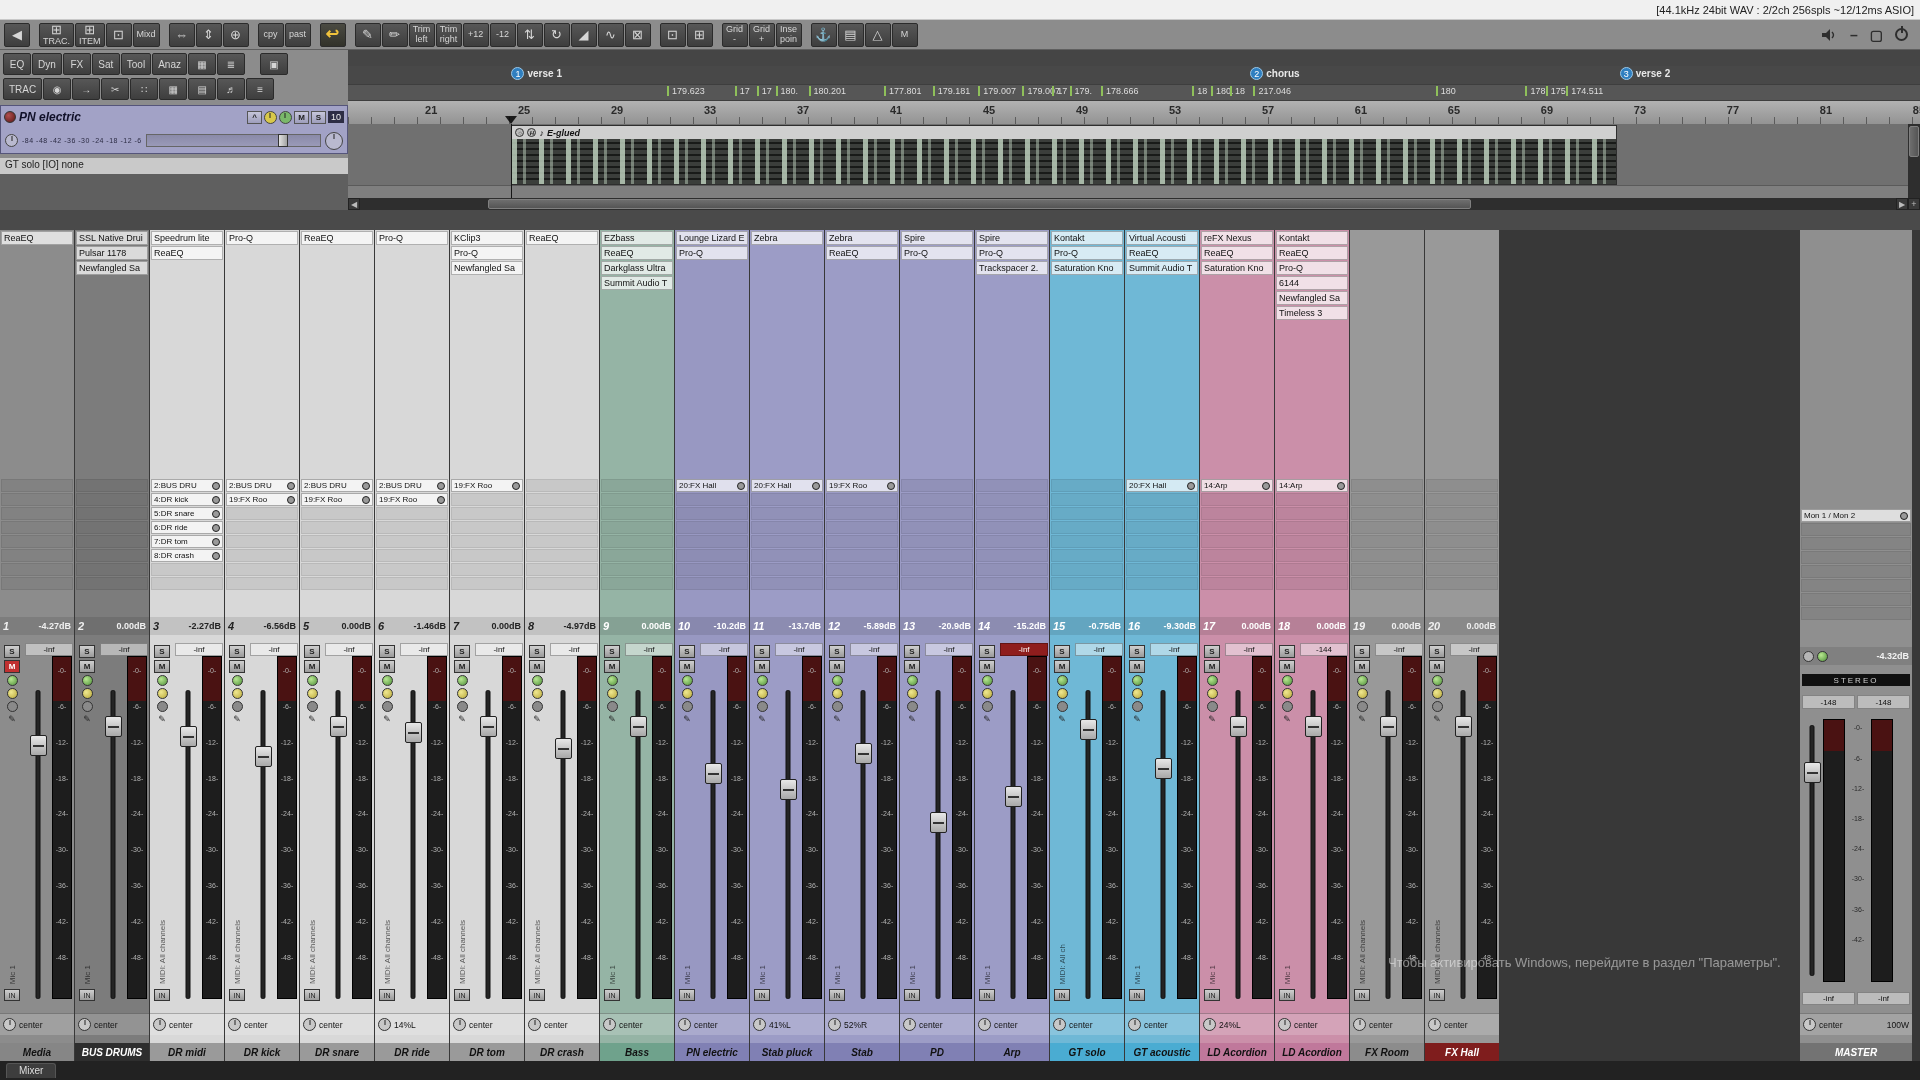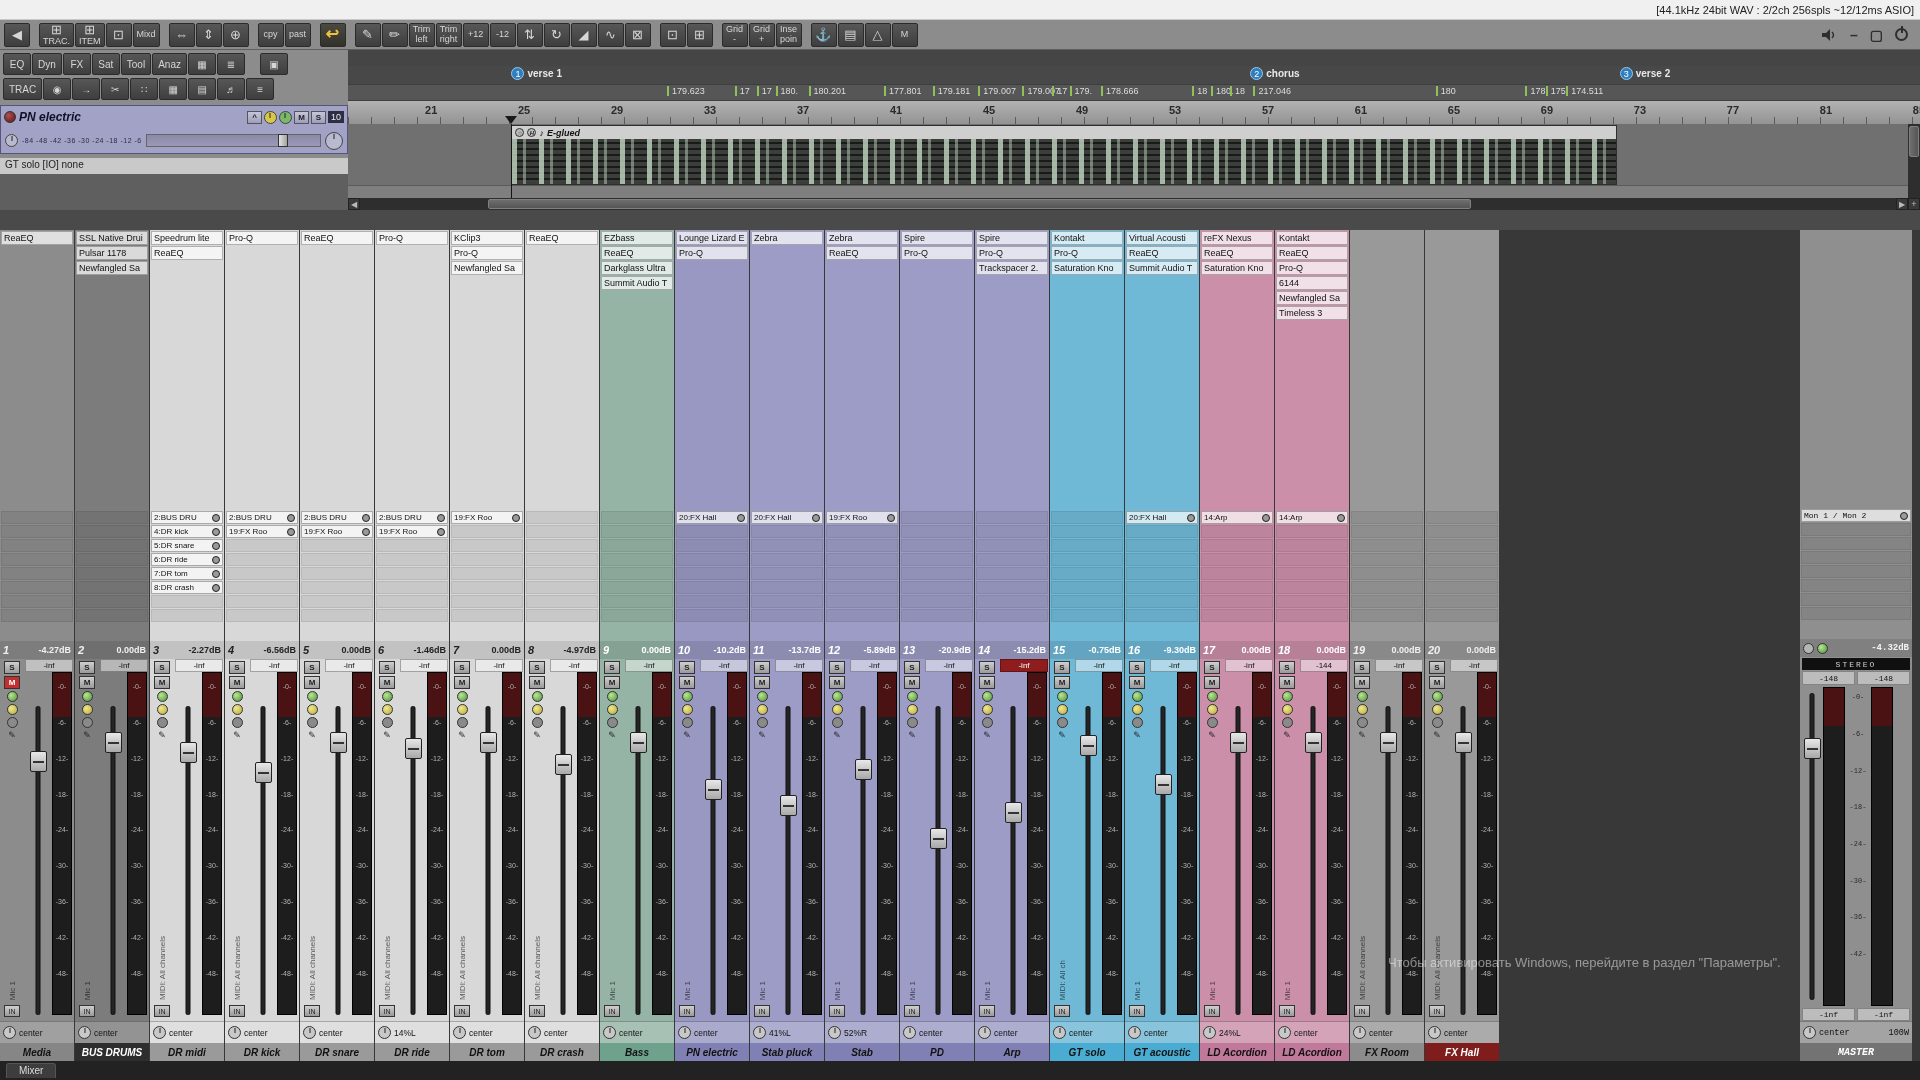--- a/index.html
+++ b/index.html
@@ -81,21 +81,21 @@
 .hs-handle { position:absolute; left:9%; width:63%; top:1px; bottom:1px; background:linear-gradient(#6e6e6e,#555); border:1px solid #808080; border-radius:2px; }
 .hs-btn { position:absolute; top:0; width:12px; height:12px; color:#bbb; font-size:8px; display:flex; align-items:center; justify-content:center; background:#3a3a3a; border:1px solid #222; }
 .hs-btn.left { left:0; } .hs-btn.right { right:0; }
 .vscroll { position:absolute; right:0; top:0; bottom:12px; width:12px; background:#2e2e2e; }
 .vs-handle { position:absolute; top:2px; height:42%; left:1px; right:1px; background:linear-gradient(90deg,#6e6e6e,#555); border:1px solid #808080; border-radius:2px; }
 .zoom-corner { position:absolute; right:0; bottom:0; width:12px; height:12px; background:#3a3a3a; border:1px solid #222; color:#bbb; font-size:9px; display:flex; align-items:center; justify-content:center; }
 
 
 .mixer { position:absolute; left:0; top:230px; width:1920px; height:831px; background:#383838; display:flex; overflow:hidden; }
 .strips { display:flex; gap:1px; flex:0 0 auto; }
-.strip { width:74px; display:flex; flex-direction:column; position:relative; font-size:9px; }
+.strip { width:74px; display:flex; flex-direction:column; position:relative; font-size:9px;gap:8px; }
 .fx-list { display:flex; flex-direction:column; gap:1px; padding:1px; }
 .fx-row { height:14px; background:rgba(255,255,255,0.72); color:#111; font-size:9px; line-height:13px; padding:0 2px; white-space:nowrap; overflow:hidden; border:1px solid rgba(0,0,0,0.28); }
 .spacer { flex:1; }
 .sends { height:130px; display:flex; flex-direction:column; gap:1px; padding:0 1px; flex:0 0 auto; }
 .send-row { height:13px; background:rgba(255,255,255,0.7); border:1px solid rgba(0,0,0,0.3); display:flex; align-items:center; padding:0 2px; color:#111; font-size:8px; white-space:nowrap; overflow:hidden; flex:0 0 auto; }
 .send-knob { margin-left:auto; width:8px; height:8px; border-radius:50%; border:1px solid #222; background:#9a9a9a; flex:0 0 auto; }
 .send-row.faint { background:rgba(0,0,0,0.07); border-color:rgba(0,0,0,0.07); }
 .num-row { height:18px; display:flex; align-items:center; padding:0 3px; background:rgba(0,0,0,0.10); }
 .t-num { font-style:italic; font-weight:bold; font-size:11px; color:var(--fg,#111); }
 .t-db { margin-left:auto; font-weight:bold; font-size:9px; color:var(--fg,#111); }
@@ -122,21 +122,21 @@
 .meter-col { flex:1; margin:0 1px 6px 1px; background:#1d1d1d; position:relative; border:1px solid #000; min-width:0; }
 .meter-col::before { content:""; position:absolute; left:0; right:0; top:0; height:13%; background:#4a1212; }
 .scale-lab { position:absolute; width:100%; text-align:center; font-size:7px; color:#b4b4b4; }
 .pan-row { height:22px; display:flex; align-items:center; gap:3px; padding:0 3px; background:rgba(255,255,255,0.18); border-top:1px solid rgba(0,0,0,0.25); flex:0 0 auto; }
 .pan-knob { width:13px; height:13px; border-radius:50%; background:#c8c8c8; border:1px solid #333; position:relative; flex:0 0 auto; }
 .pan-knob::after { content:""; position:absolute; left:50%; top:1px; width:1px; height:5px; background:#222; transform:translateX(-50%); }
 .pan-val { font-size:8.5px; color:#111; white-space:nowrap; overflow:hidden; }
 .name-bar { height:18px; display:flex; align-items:center; justify-content:center; font-size:10px; font-style:italic; font-weight:bold; white-space:nowrap; overflow:hidden; flex:0 0 auto; }
 
 
-.master { margin-left:auto; margin-right:8px; width:112px; background:#8f8f8f; display:flex; flex-direction:column; font-size:9px; flex:0 0 auto;font-family:Liberation Mono, monospace; }
+.master { margin-left:auto; margin-right:8px; width:112px; background:#8f8f8f; display:flex; flex-direction:column; font-size:9px; flex:0 0 auto; }
 .master .sends { margin-top:279px; }
 .m-ctl { height:18px; display:flex; align-items:center; gap:3px; padding:0 3px; background:rgba(0,0,0,0.10); }
 .m-db { margin-left:auto; font-weight:bold; font-size:9px; color:#f2f2f2; }
 .m-stereo { height:12px; margin:1px 2px; background:#101010; color:#cfcfcf; font-size:8px; display:flex; align-items:center; justify-content:center; letter-spacing:2px; }
 .m-reads { height:14px; display:flex; gap:2px; padding:0 2px; }
 .m-read { flex:1; background:rgba(255,255,255,0.4); border:1px solid rgba(0,0,0,0.3); color:#111; font-size:8px; display:flex; align-items:center; justify-content:center; }
 .m-meters { flex:1; display:flex; padding:2px; gap:1px; position:relative; }
 .m-groove-col { width:20px; position:relative; }
 .m-groove-col .fader-groove { top:6px; }
 .m-meter { width:22px; background:#1d1d1d; border:1px solid #000; position:relative; }

